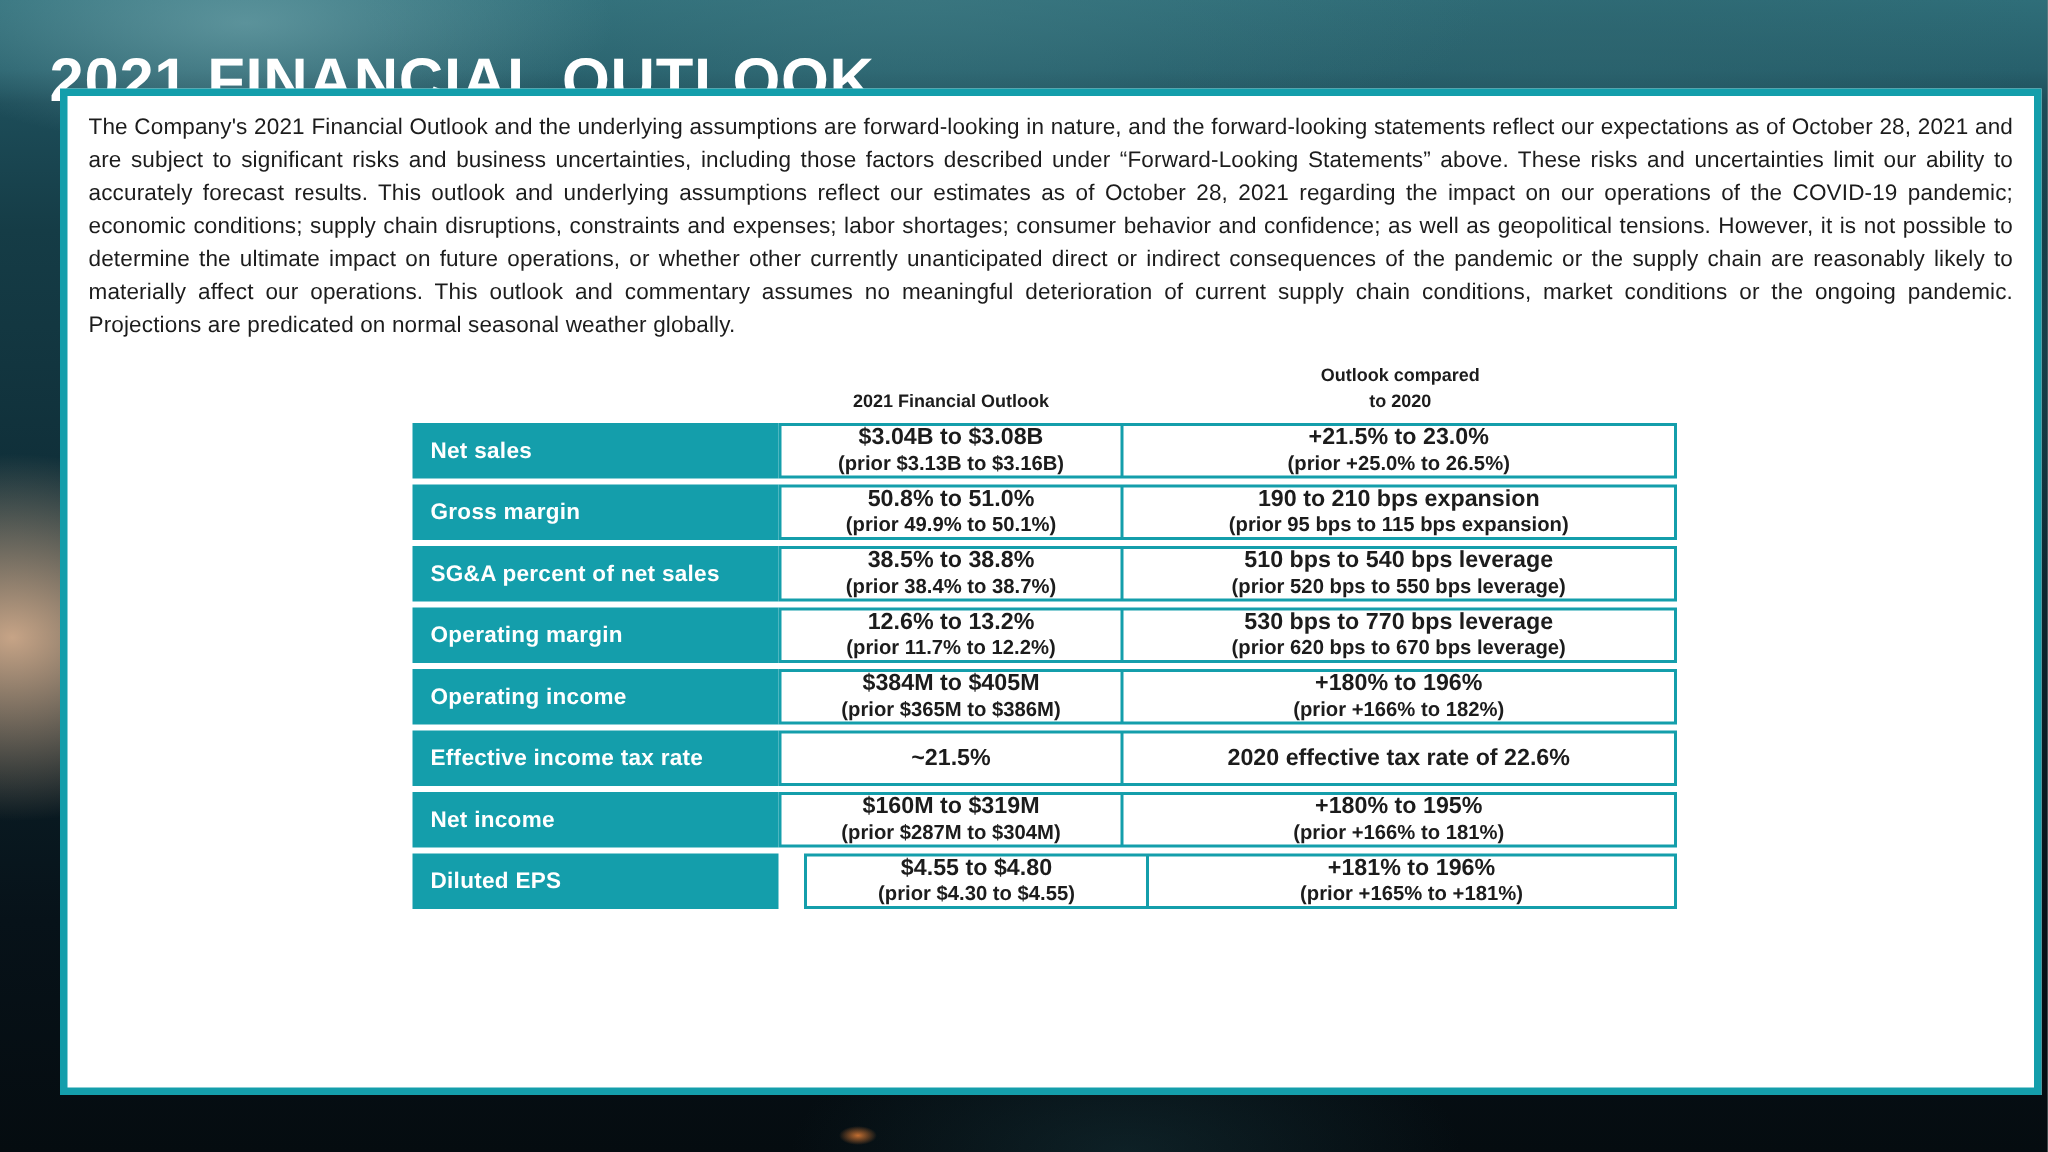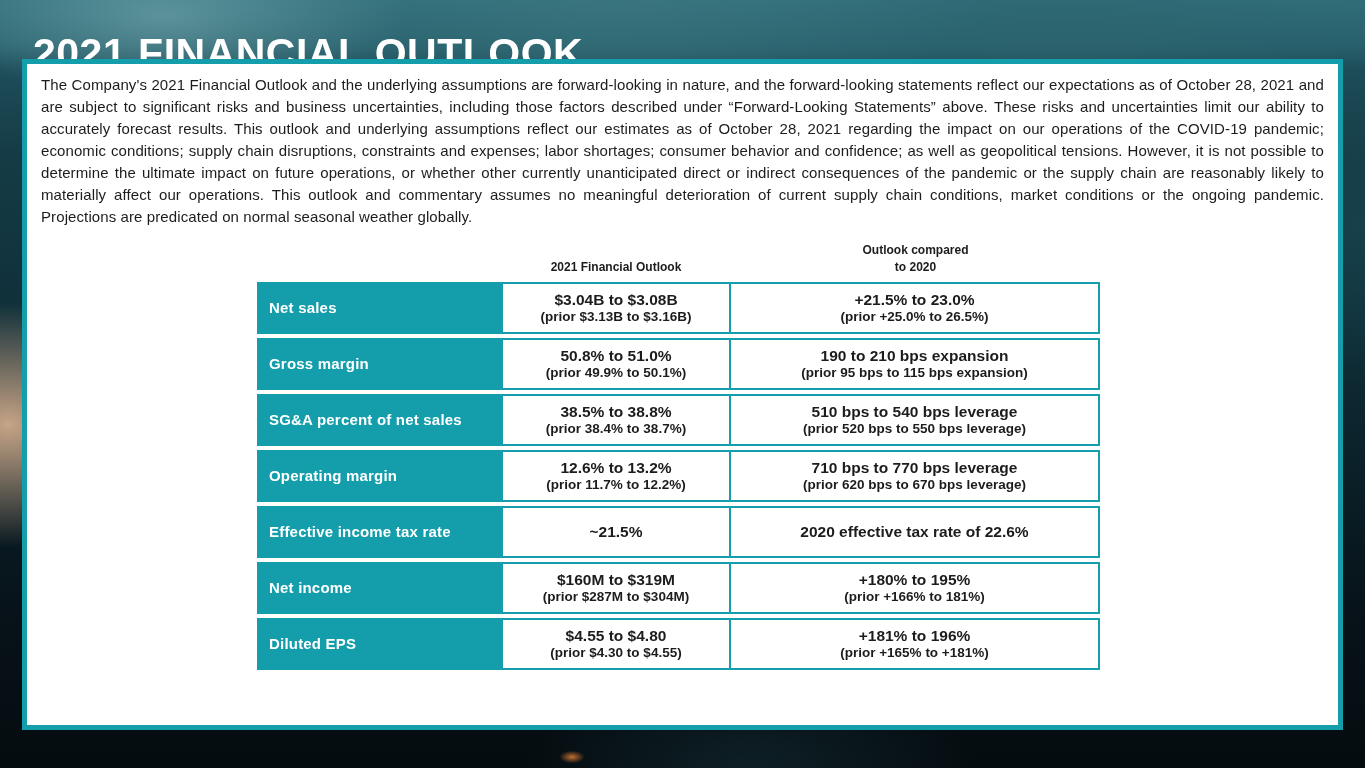--- a/index.html
+++ b/index.html
@@ -27,21 +27,21 @@
     left: 33px; top: 3px;
     color: #ffffff;
     font-size: 41px;
     font-weight: 800;
     letter-spacing: 0.5px;
     white-space: nowrap;
   }
 
   .content-box {
     position: absolute;
-    left: 22px; top: 59px;
+    left: 40px; top: 59px;
     width: 1321px; height: 671px;
     background: #ffffff;
     border: 5px solid var(--teal);
     padding: 8px 14px 10px 14px;
   }
 
   .disclaimer {
     color: var(--ink);
     font-size: 15px;
     line-height: 1.47;
@@ -66,24 +66,24 @@
     font-weight: 700;
     font-size: 12px;
     text-align: center;
     line-height: 1.35;
   }
   .th.outlook-head { width: 230px; }
   .th.compare-head { width: 369px; white-space: pre-line; }
 
   .trow {
     display: flex;
-    height: 52px;
+    height: 37px;
     margin-bottom: 4px;
   }
-  .trow:last-child { margin-bottom: 0; }
+  .trow:last-child { margin-bottom: 0; gap: 17px; }
 
   .tlabel {
     width: 244px;
     background: var(--teal);
     color: #ffffff;
     font-weight: 700;
     font-size: 15px;
     display: flex;
     align-items: center;
     padding-left: 12px;
@@ -182,26 +182,39 @@
   </div>
 
   <div class="trow">
     <div class="tlabel">Operating margin</div>
     <div class="tvalues">
       <div class="tcell outlook-cell">
         <div class="main">12.6% to 13.2%</div>
         <div class="prior">(prior 11.7% to 12.2%)</div>
       </div>
       <div class="tcell compare-cell">
-        <div class="main">710 bps to 770 bps leverage</div>
+        <div class="main">530 bps to 770 bps leverage</div>
         <div class="prior">(prior 620 bps to 670 bps leverage)</div>
       </div>
     </div>
   </div>
 
+  <div class="trow">
+    <div class="tlabel">Operating income</div>
+    <div class="tvalues">
+      <div class="tcell outlook-cell">
+        <div class="main">$384M to $405M</div>
+        <div class="prior">(prior $365M to $386M)</div>
+      </div>
+      <div class="tcell compare-cell">
+        <div class="main">+180% to 196%</div>
+        <div class="prior">(prior +166% to 182%)</div>
+      </div>
+    </div>
+  </div>
 
   <div class="trow">
     <div class="tlabel">Effective income tax rate</div>
     <div class="tvalues">
       <div class="tcell outlook-cell">
         <div class="main">~21.5%</div>
 
       </div>
       <div class="tcell compare-cell">
         <div class="main">2020 effective tax rate of 22.6%</div>

